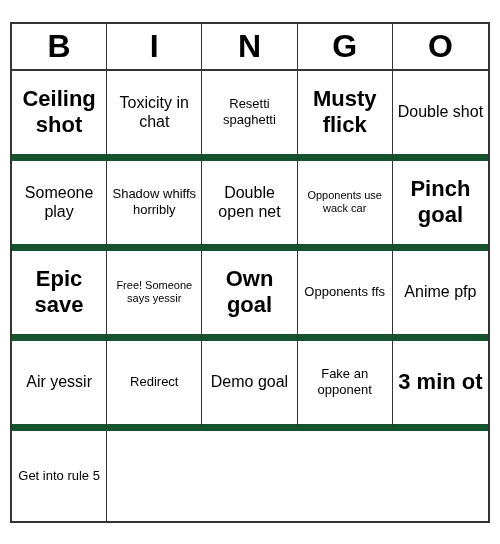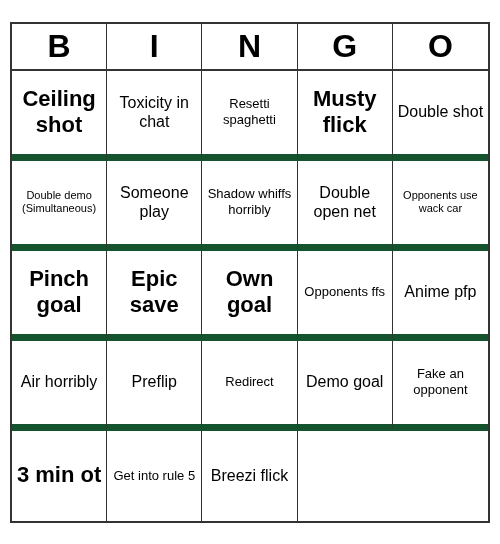--- a/index.html
+++ b/index.html
@@ -98,32 +98,30 @@
       <div class="bingo-header-cell">N</div>
       <div class="bingo-header-cell">G</div>
       <div class="bingo-header-cell">O</div>
     </div>
   <div class="bingo-grid">
   <div class="bingo-cell large-text">Ceiling shot</div>
       <div class="bingo-cell medium-text">Toxicity in chat</div>
       <div class="bingo-cell">Resetti spaghetti</div>
       <div class="bingo-cell large-text">Musty flick</div>
       <div class="bingo-cell medium-text">Double shot</div>
-      <div class="bingo-cell small-text">Double demo (Simultaneous)</div>
       <div class="bingo-cell medium-text">Someone play</div>
       <div class="bingo-cell">Shadow whiffs horribly</div>
       <div class="bingo-cell medium-text">Double open net</div>
       <div class="bingo-cell small-text">Opponents use wack car</div>
       <div class="bingo-cell large-text">Pinch goal</div>
       <div class="bingo-cell large-text">Epic save</div>
+      <div class="bingo-cell free-cell">Free! Someone says yessir</div>
       <div class="bingo-cell large-text">Own goal</div>
       <div class="bingo-cell">Opponents ffs</div>
       <div class="bingo-cell medium-text">Anime pfp</div>
-      <div class="bingo-cell medium-text">Air horribly</div>
-      <div class="bingo-cell medium-text">Preflip</div>
+      <div class="bingo-cell medium-text">Air yessir</div>
       <div class="bingo-cell">Redirect</div>
       <div class="bingo-cell medium-text">Demo goal</div>
       <div class="bingo-cell">Fake an opponent</div>
       <div class="bingo-cell large-text">3 min ot</div>
       <div class="bingo-cell">Get into rule 5</div>
-      <div class="bingo-cell medium-text">Breezi flick</div>
     </div>
 </div>
 
 </body></html>

